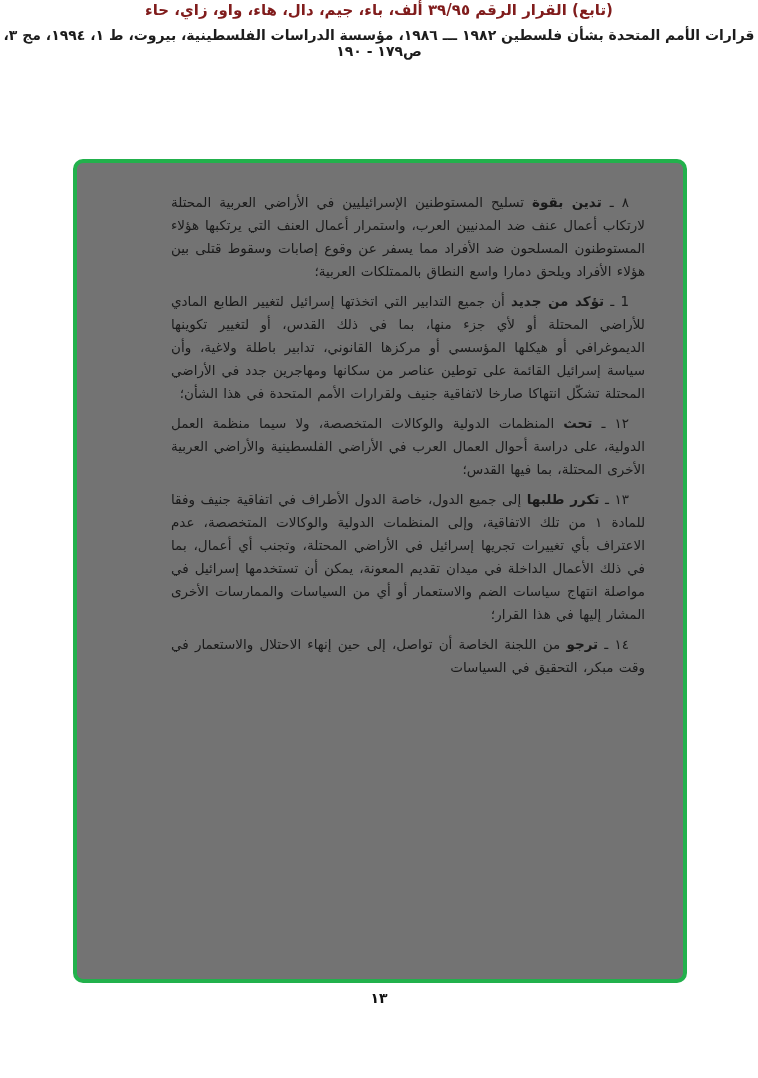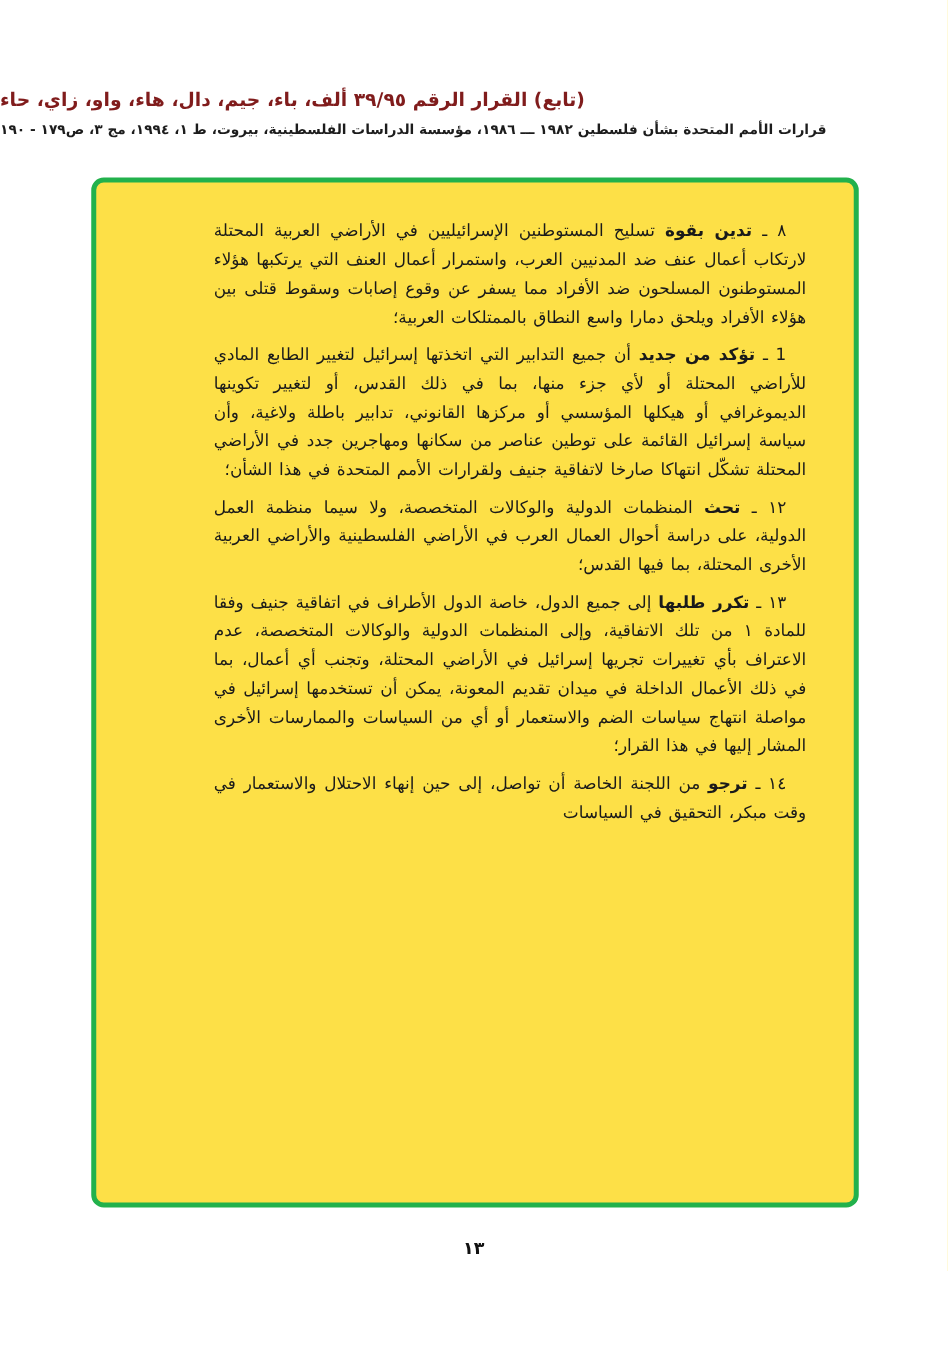--- a/index.html
+++ b/index.html
@@ -11,46 +11,45 @@
     font-family: "DejaVu Sans", sans-serif;
     overflow: hidden;
   }
   .page {
     width: 758px;
     height: 1078px;
     background: #ffffff;
     position: relative;
   }
   .doc-header {
-    padding-top: 70px;
-    text-align: left;
+    text-align: center;
     direction: rtl;
   }
   .doc-title {
     font-size: 15px;
     font-weight: bold;
     color: #801c1c;
     line-height: 20px;
   }
   .doc-citation {
     margin-top: 7px;
-    font-size: 11px;
+    font-size: 14px;
     font-weight: bold;
     color: #1c1c1c;
     letter-spacing: 0.2px;
   }
   .green-frame {
     position: absolute;
     left: 73px;
-    top: 142px;
+    top: 159px;
     width: 614px;
     height: 824px;
     border: 4px solid #22b14c;
     border-radius: 10px;
-    background: #fde047;
+    background: #737373;
     padding: 28px 38px 24px 94px;
     direction: rtl;
     text-align: justify;
     overflow: hidden;
   }
   .para {
     font-size: 13.5px;
     line-height: 23px;
     color: #1a1a1a;
     margin-bottom: 7px;

